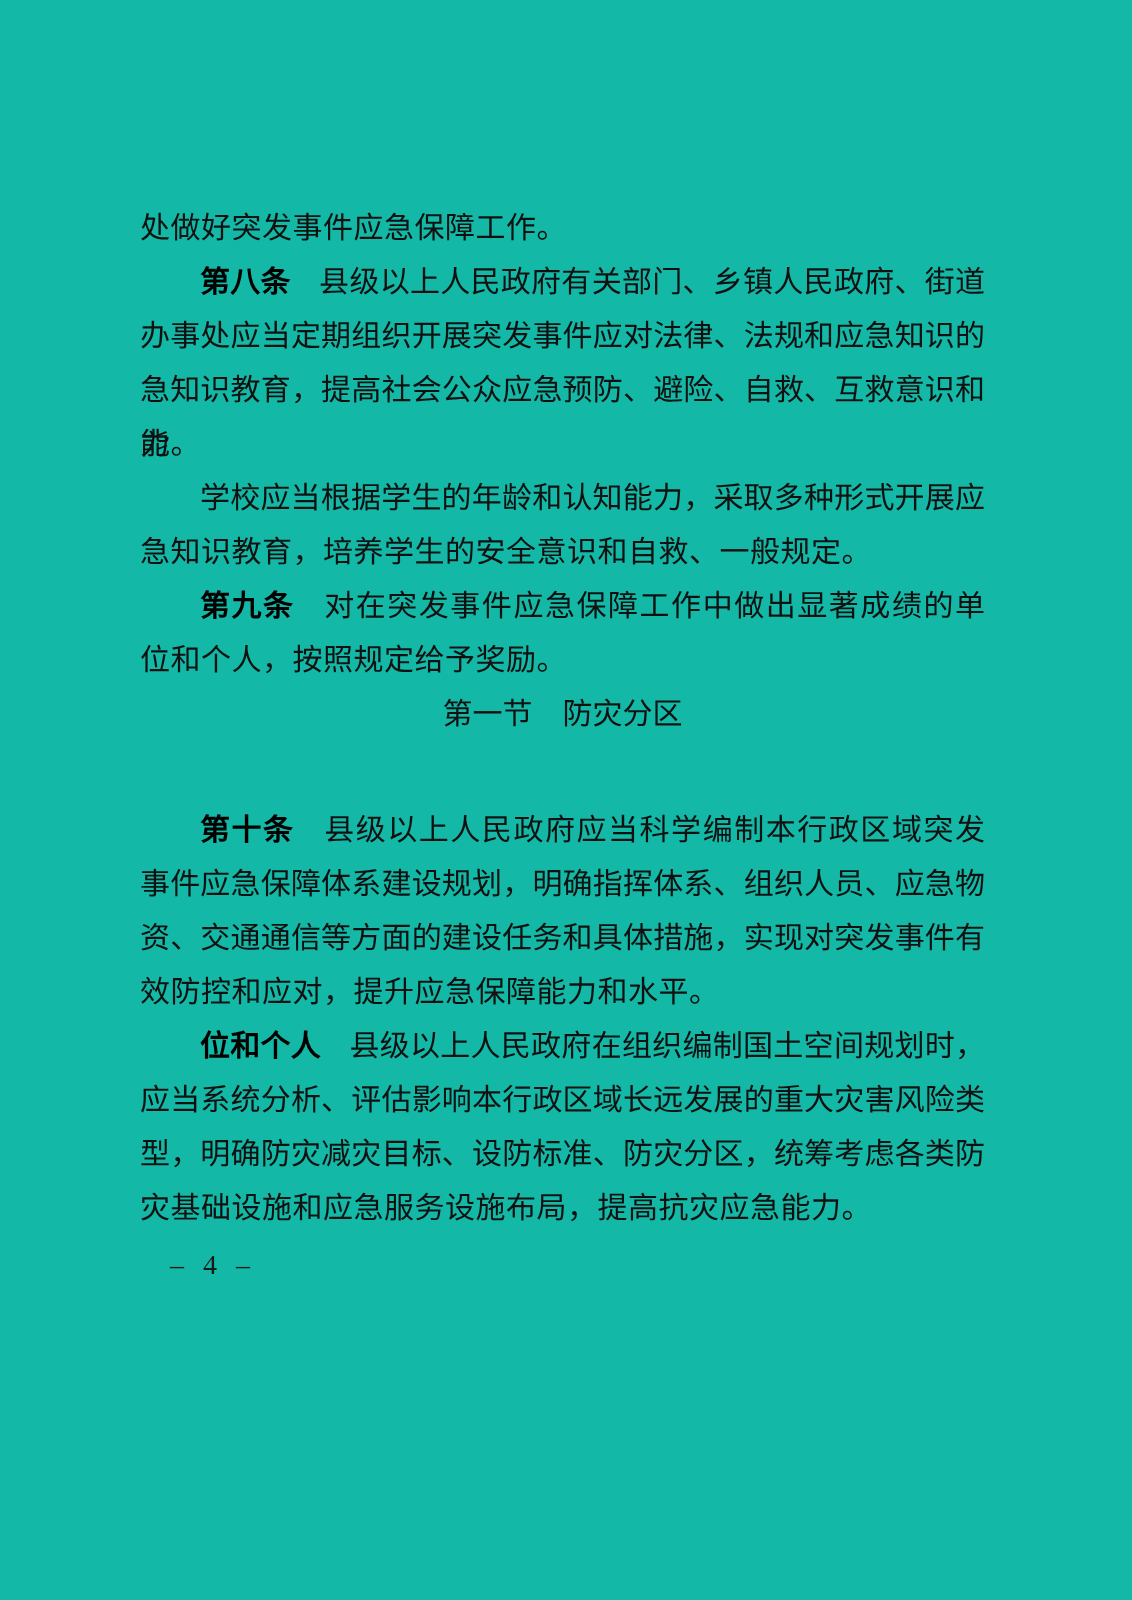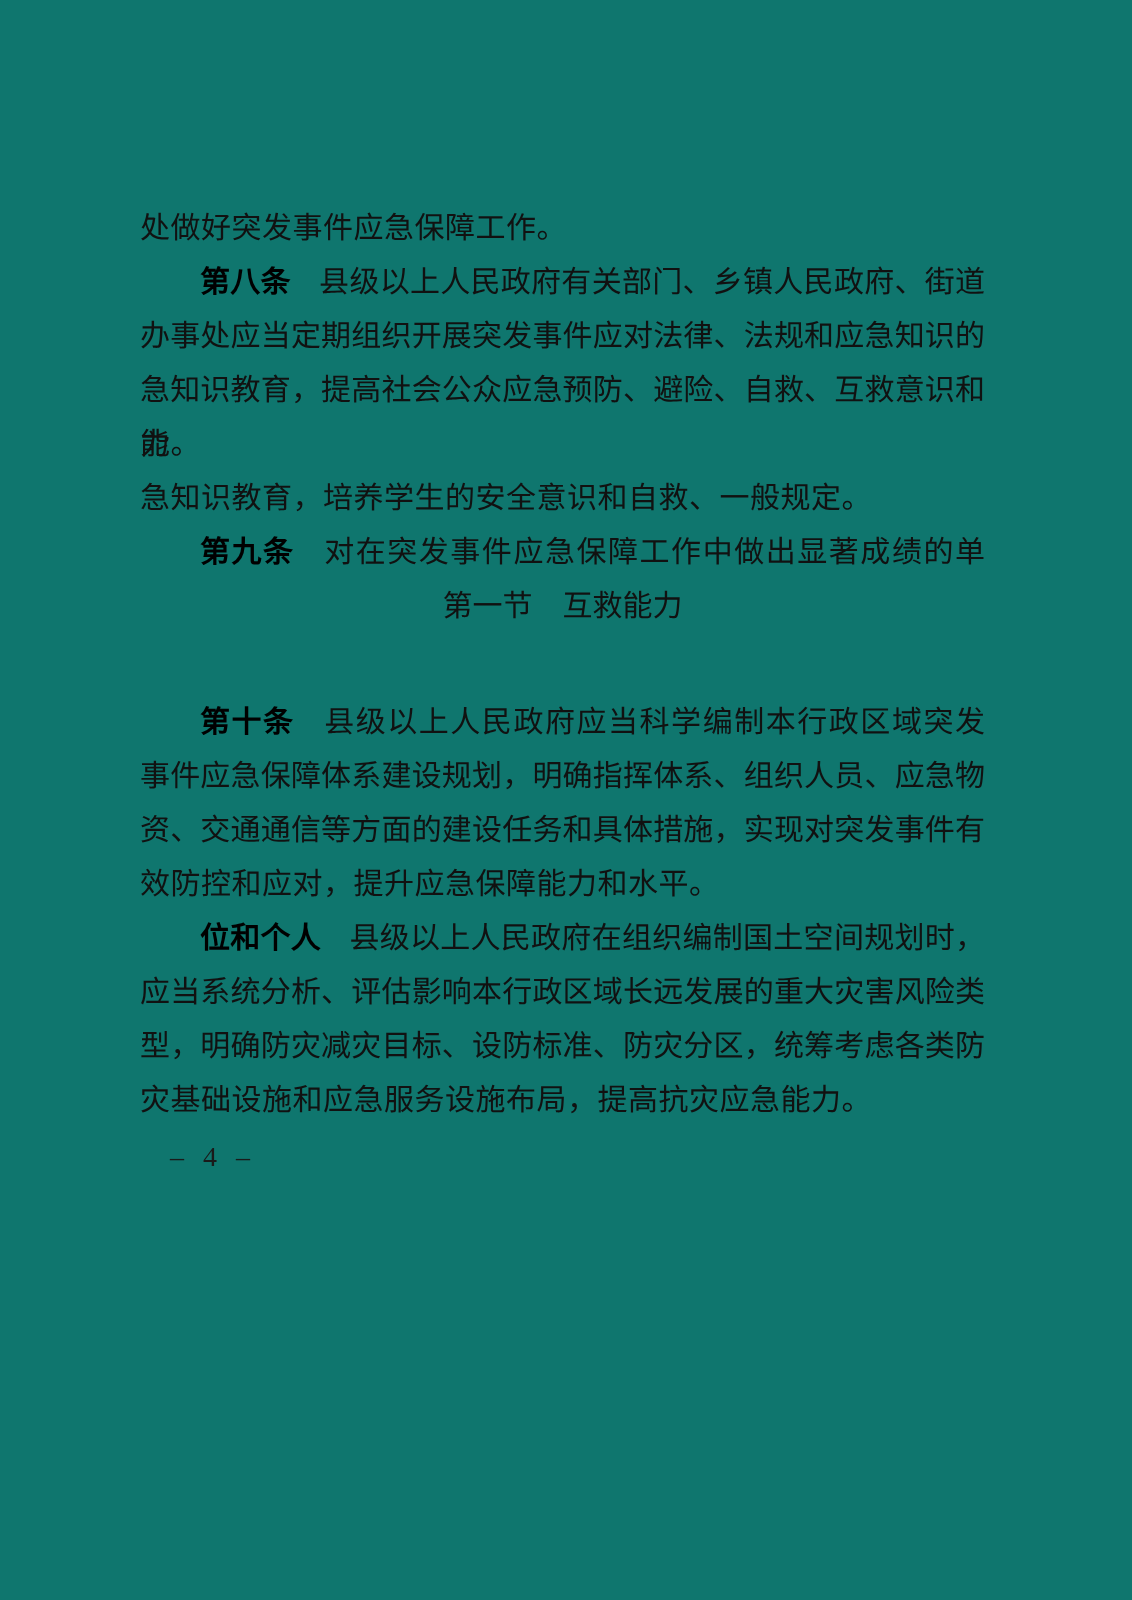--- a/index.html
+++ b/index.html
@@ -4,21 +4,21 @@
 <style>
   html, body {
     margin: 0;
     padding: 0;
     background: #ffffff;
   }
   .page {
     position: relative;
     width: 1132px;
     height: 1600px;
-    background: #0f766e;
+    background: #14b8a6;
     overflow: hidden;
     font-family: "Liberation Serif", "DejaVu Serif", serif;
     color: #111111;
   }
   .content {
     position: absolute;
     left: 140px;
     top: 201px;
     width: 845px;
   }
@@ -83,26 +83,28 @@
         <div class="block block-para">
           <div class="line"><span>处做好突发事件应急保障工作。</span></div>
         </div>
         <div class="block block-para">
           <div class="line fill indent"><span class="lead">第八条</span><span class="lead-gap"></span><span>县级以上人民政府有关部门、乡镇人民政府、街道</span></div>
           <div class="line fill"><span>办事处应当定期组织开展突发事件应对法律、法规和应急知识的</span></div>
           <div class="line fill"><span>急知识教育，提高社会公众应急预防、避险、自救、互救意识和能</span></div>
           <div class="line"><span>力。</span></div>
         </div>
         <div class="block block-para">
+          <div class="line fill indent"><span>学校应当根据学生的年龄和认知能力，采取多种形式开展应</span></div>
           <div class="line"><span>急知识教育，培养学生的安全意识和自救、一般规定。</span></div>
         </div>
         <div class="block block-para">
           <div class="line fill indent"><span class="lead">第九条</span><span class="lead-gap"></span><span>对在突发事件应急保障工作中做出显著成绩的单</span></div>
+          <div class="line"><span>位和个人，按照规定给予奖励。</span></div>
         </div>
-        <div class="block block-section">第一节　互救能力</div>
+        <div class="block block-section">第一节　防灾分区</div>
         <div class="block block-para">
           <div class="line fill indent"><span class="lead">第十条</span><span class="lead-gap"></span><span>县级以上人民政府应当科学编制本行政区域突发</span></div>
           <div class="line fill"><span>事件应急保障体系建设规划，明确指挥体系、组织人员、应急物</span></div>
           <div class="line fill"><span>资、交通通信等方面的建设任务和具体措施，实现对突发事件有</span></div>
           <div class="line"><span>效防控和应对，提升应急保障能力和水平。</span></div>
         </div>
         <div class="block block-para">
           <div class="line fill indent"><span class="lead">位和个人</span><span class="lead-gap"></span><span>县级以上人民政府在组织编制国土空间规划时，</span></div>
           <div class="line fill"><span>应当系统分析、评估影响本行政区域长远发展的重大灾害风险类</span></div>
           <div class="line fill"><span>型，明确防灾减灾目标、设防标准、防灾分区，统筹考虑各类防</span></div>

